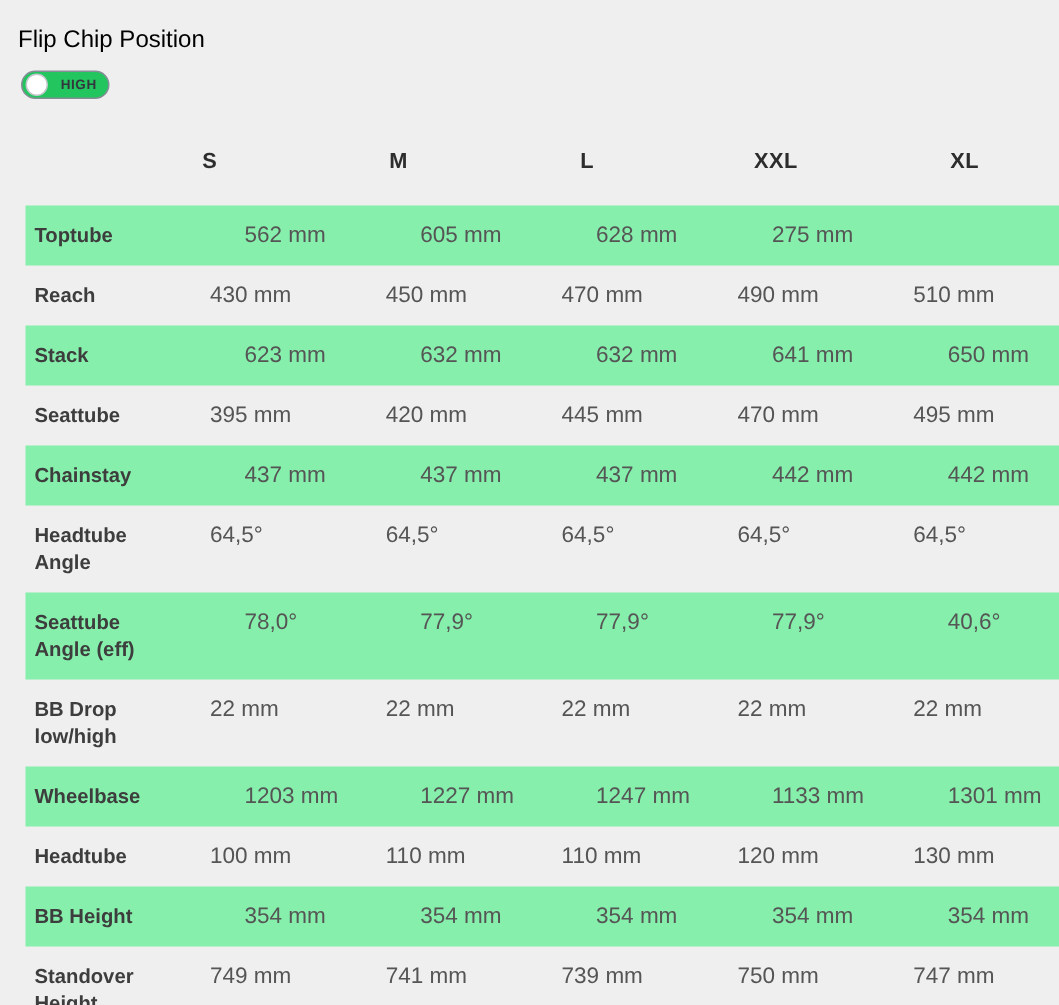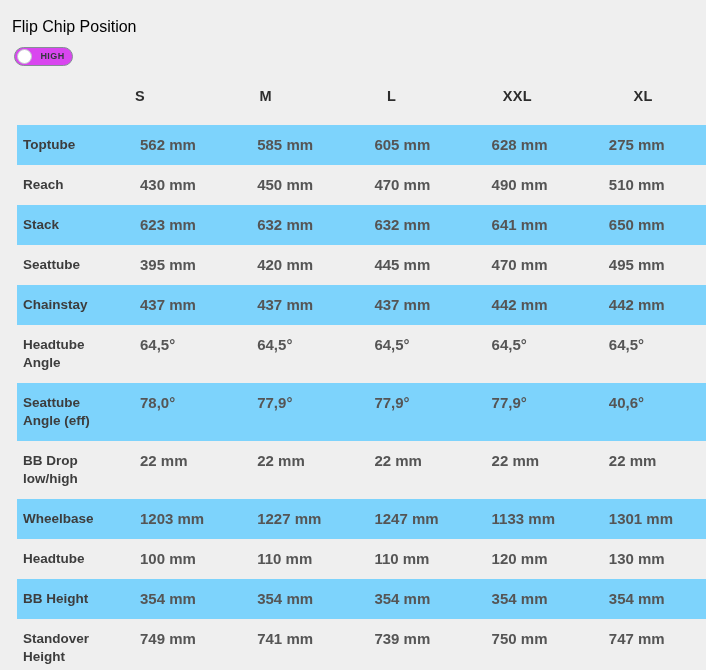--- a/index.html
+++ b/index.html
@@ -16,25 +16,25 @@
   }
   .page-title {
     margin: 18px 0 0 12px;
     font-size: 16px;
     line-height: 18px;
     color: #000000;
   }
   
   .toggle {
     position: relative;
-    margin: 11px 0 0 14px;
+    margin: 11px 0 12px 14px;
     width: 59px;
     height: 19px;
     box-sizing: border-box;
-    background: #d946ef;
+    background: #22c55e;
     border: 1px solid #868d96;
     border-radius: 10px;
     cursor: pointer;
   }
   .toggle-knob {
     position: absolute;
     left: 2px;
     top: 1px;
     width: 15px;
     height: 15px;
@@ -75,40 +75,39 @@
   }
   
   .geo-table {
     margin-left: 17px;
   }
   .row {
     display: grid;
     grid-template-columns: 103px repeat(5, 1fr);
     align-items: start;
   }
-  .row.white { background: #7dd3fc; }
+  .row.white { background: #86efac; gap: 23px; }
   .cell {
     padding-top: 11px;
     padding-bottom: 11px;
     line-height: 18px;
   }
   .cell.label {
     padding-left: 6px;
     padding-right: 13px;
     font-size: 13.5px;
     font-weight: bold;
     font-stretch: condensed;
     color: #3d3d3d;
   }
   .cell.val {
     padding-left: 20px;
     font-size: 15px;
     font-stretch: semi-condensed;
     color: #555555;
-    font-weight: bold;
   }
 </style>
 </head>
 <body>
 
 <div class="page-title">Flip Chip Position</div>
 
 <div class="toggle">
   <span class="toggle-knob"></span>
   <span class="toggle-text">HIGH</span>
@@ -121,21 +120,20 @@
   <div class="hcell">L</div>
   <div class="hcell">XXL</div>
   <div class="hcell">XL</div>
 </div>
 
 <div class="geo-table">
 
   <div class="row white">
     <div class="cell label">Toptube</div>
     <div class="cell val">562 mm</div>
-    <div class="cell val">585 mm</div>
     <div class="cell val">605 mm</div>
     <div class="cell val">628 mm</div>
     <div class="cell val">275 mm</div>
   </div>
 
   <div class="row">
     <div class="cell label">Reach</div>
     <div class="cell val">430 mm</div>
     <div class="cell val">450 mm</div>
     <div class="cell val">470 mm</div>

